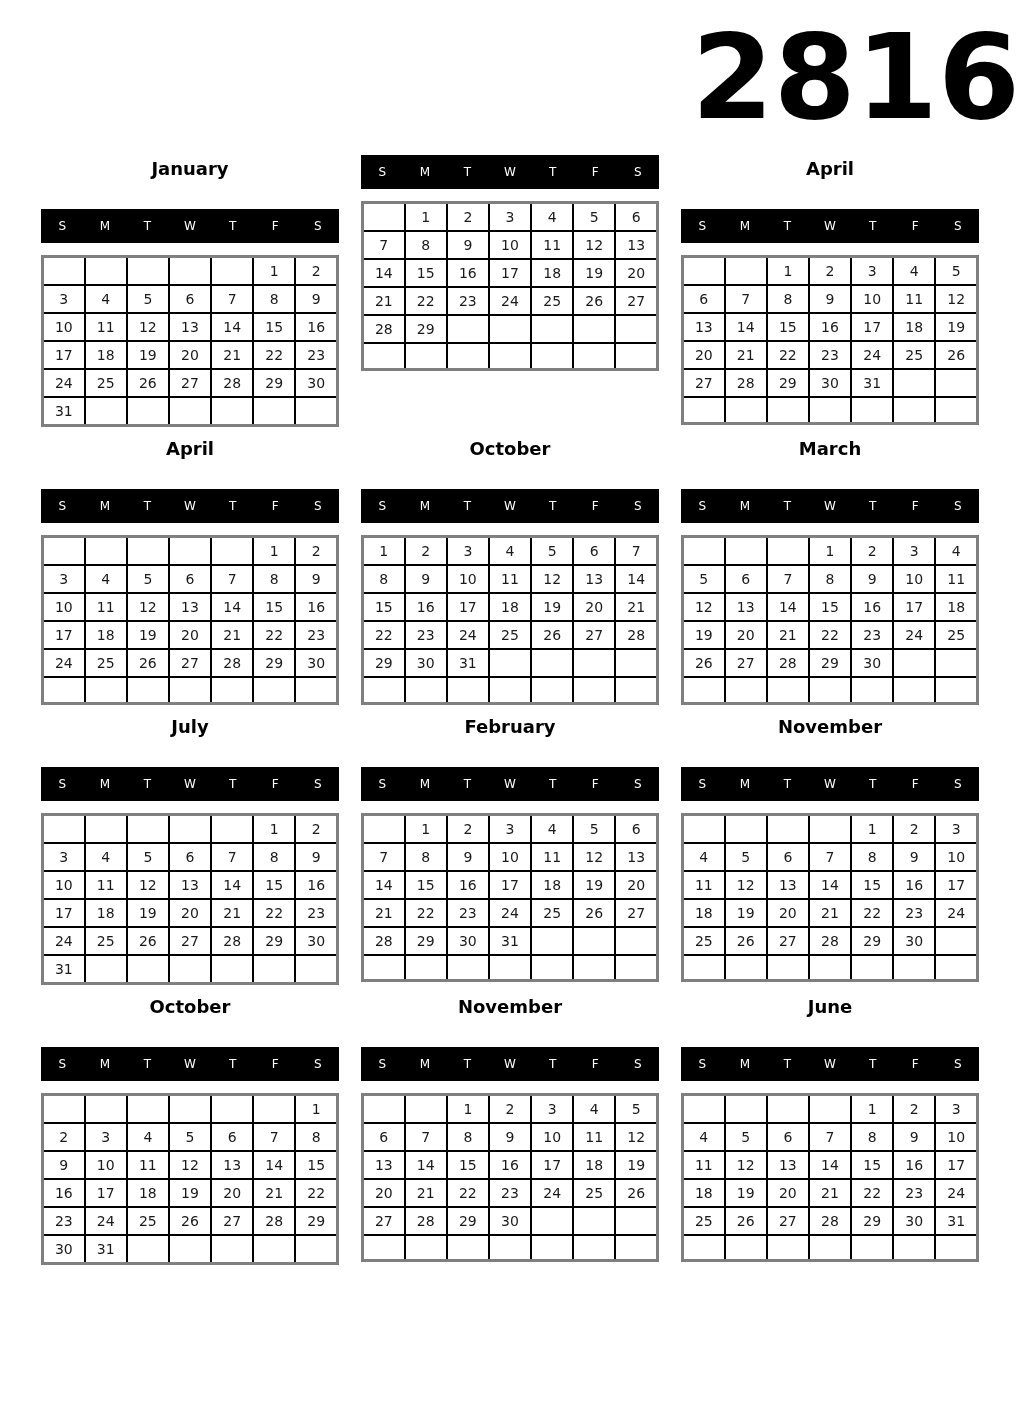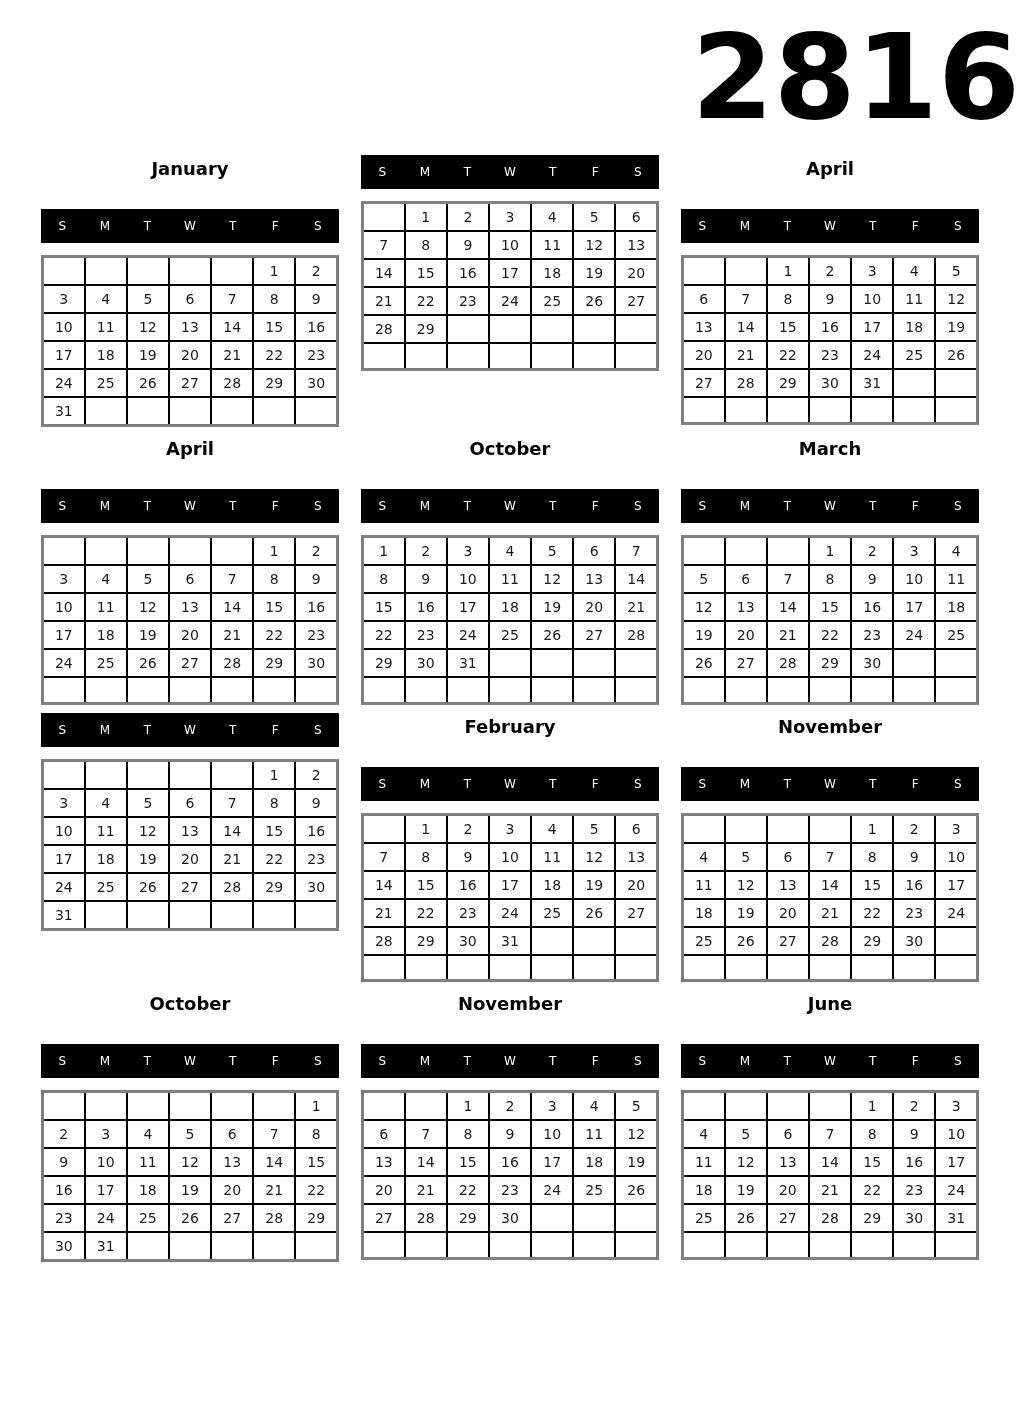--- a/index.html
+++ b/index.html
@@ -495,20 +495,21 @@
               <td></td>
               <td></td>
               <td></td>
               <td></td>
             </tr>
           </tbody>
         </table>
   </section>
 
   <section class="month">
+    <h2 class="month-name">July</h2>
     <div class="weekday-header">
           <span class="wd">S</span>
           <span class="wd">M</span>
           <span class="wd">T</span>
           <span class="wd">W</span>
           <span class="wd">T</span>
           <span class="wd">F</span>
           <span class="wd">S</span>
         </div>
     <table class="days">

